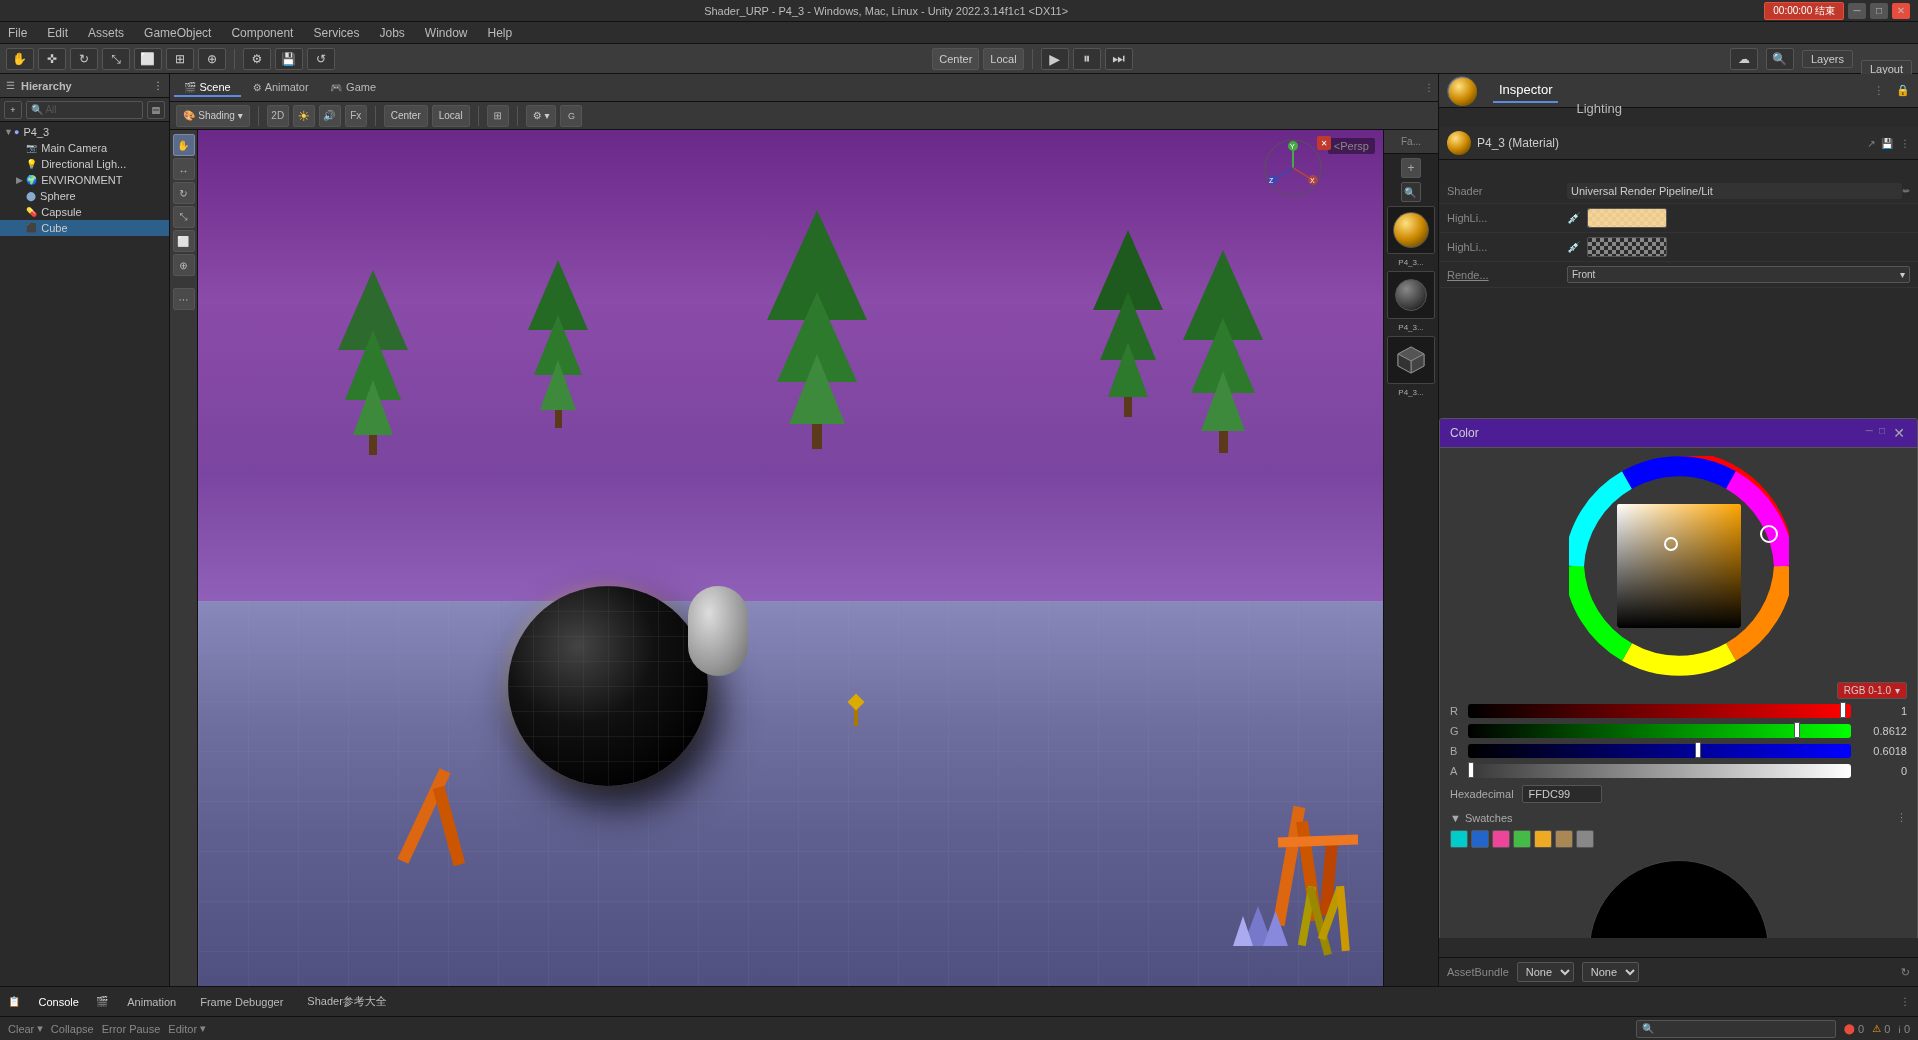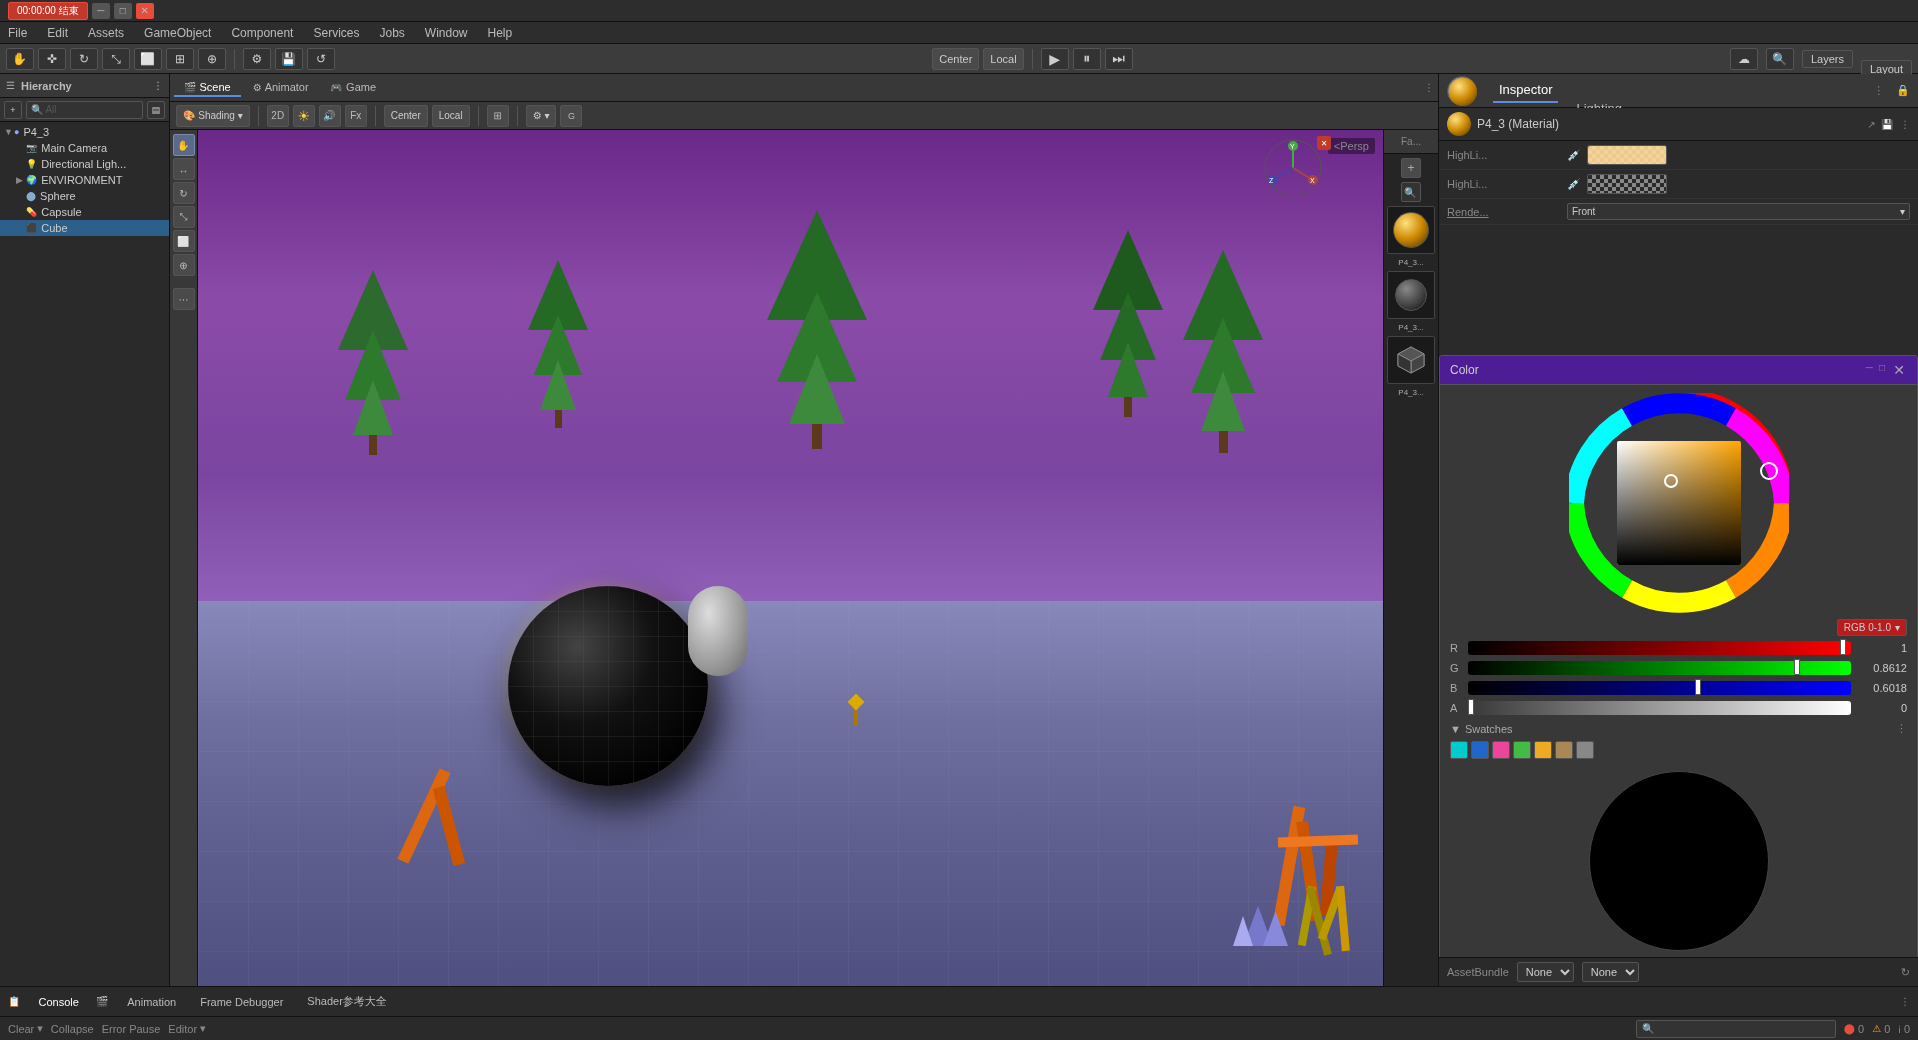--- a/index.html
+++ b/index.html
@@ -33,21 +33,21 @@
     .hierarchy-toolbar { height: 24px; background: #333; display: flex; align-items: center; padding: 0 4px; gap: 4px; border-bottom: 1px solid #111; }
     .hierarchy-content { flex: 1; overflow-y: auto; padding: 2px 0; }
     .hier-item { display: flex; align-items: center; padding: 2px 4px; cursor: pointer; font-size: 11px; }
     .hier-indent1 { padding-left: 16px; }
     .hier-arrow { width: 10px; color: #888; font-size: 9px; }
     .scene-tab { padding: 2px 10px; cursor: pointer; font-size: 11px; color: #bbb; border-bottom: 2px solid transparent; }
     .scene-tab.active { color: #fff; border-bottom: 2px solid #5c8adf; }
     #viewport { flex: 1; position: relative; overflow: hidden; background: #2a1a4e; }
 
     
-    #right-panel { width: 720px; background: #2a2a2a; border-left: 1px solid #111; display: flex; flex-direction: column; }
+    #right-panel { width: 720px; background: #2a2a2a; border-left: 1px solid #111; display: flex; flex-direction: column; gap: 19px; }
     #inspector-tabs { height: 28px; background: #383838; display: flex; align-items: center; padding: 0 6px; border-bottom: 1px solid #111; gap: 12px; }
     .insp-tab { font-size: 12px; cursor: pointer; color: #bbb; padding: 4px 6px; }
     .insp-tab.active { color: #fff; border-bottom: 2px solid #5c8adf; }
 
     
     #color-picker-panel { position: absolute; right: 0; top: 130px; width: 280px; background: #383838; border: 1px solid #555; border-radius: 3px; z-index: 100; padding: 0; }
     .color-panel-header { display: flex; align-items: center; justify-content: space-between; padding: 6px 10px; background: #4c1d95; border-bottom: 1px solid #555; border-radius: 3px 3px 0 0; }
     .color-panel-title { font-size: 12px; color: #ccc; }
     .color-panel-close { cursor: pointer; color: #aaa; font-size: 14px; width: 16px; height: 16px; display: flex; align-items: center; justify-content: center; }
 
@@ -101,20 +101,21 @@
     
     #vertical-toolbar { width: 28px; background: #383838; border-right: 1px solid #111; display: flex; flex-direction: column; align-items: center; padding: 4px 0; gap: 2px; }
     .v-btn { width: 22px; height: 22px; background: #4a4a4a; border: 1px solid #555; display: flex; align-items: center; justify-content: center; cursor: pointer; border-radius: 2px; color: #bbb; font-size: 10px; }
     .v-btn.active { background: #5a6a8a; border-color: #7a8aaa; }
 
   </style>
 </head>
 <body>
 
 <div id="titlebar">
+  <span style="flex:1; text-align:center; font-size:11px;">Shader_URP - P4_3 - Windows, Mac, Linux - Unity 2022.3.14f1c1 &lt;DX11&gt;</span>
   <div style="display:flex; gap:4px; align-items:center;">
     <div style="background:#c0392b; border:1px solid #e74c3c; color:white; font-size:10px; padding:1px 8px; border-radius:2px; cursor:pointer;">00:00:00 结束</div>
     <div class="win-btn min" style="background:#555; border-radius:2px; width:18px; height:16px; display:flex; align-items:center; justify-content:center; font-size:10px;">─</div>
     <div class="win-btn max" style="background:#555; border-radius:2px; width:18px; height:16px; display:flex; align-items:center; justify-content:center; font-size:10px;">□</div>
     <div class="win-btn red" style="background:#e74c3c; border-radius:2px; width:18px; height:16px; display:flex; align-items:center; justify-content:center; font-size:10px;">✕</div>
   </div>
 </div>
 
 <div id="menubar">
   <span>File</span>
@@ -440,20 +441,25 @@
     <div style="padding:4px 8px; background:#2d2d2d; border-bottom:1px solid #111; display:flex; align-items:center; gap:6px;">
       <div style="width:24px; height:24px; border-radius:50%; background:radial-gradient(circle at 35% 30%, #ffe080, #cc8800 50%, #443300);"></div>
       <span style="font-size:12px; color:#ccc;">P4_3 (Material)</span>
       <span style="margin-left:auto; font-size:10px; color:#888;">↗</span>
       <span style="font-size:10px; color:#888; cursor:pointer;">💾</span>
       <span style="font-size:10px; color:#888; cursor:pointer;">⋮</span>
     </div>
 
     <div style="flex:1; overflow-y:auto; padding:0;">
 
+      <div style="padding:4px 8px; border-bottom:1px solid #333; display:flex; align-items:center;">
+        <span style="width:120px; font-size:11px; color:#888;">Shader</span>
+        <span style="flex:1; font-size:11px; color:#ccc; background:#333; padding:2px 4px; border-radius:2px;">Universal Render Pipeline/Lit</span>
+        <span style="font-size:9px; cursor:pointer; color:#888;">✏</span>
+      </div>
 
       <div style="padding:4px 8px; border-bottom:1px solid #333; display:flex; align-items:center;">
         <span style="width:120px; font-size:11px; color:#888;">HighLi...</span>
 
         <span style="font-size:11px; color:#888; margin-right:6px; cursor:pointer;">💉</span>
 
         <div class="checkerboard" style="width:80px; height:20px; border:1px solid #555; border-radius:2px; cursor:pointer; position:relative;">
           <div style="position:absolute; inset:0; background: rgba(255,220,153,0.9); border-radius:2px;"></div>
         </div>
       </div>
@@ -558,20 +564,24 @@
         </div>
 
         <div class="rgb-row">
           <span class="rgb-label">A</span>
           <div class="a-track checkerboard" style="height:14px; border-radius:3px; position:relative; flex:1;">
             <div class="rgb-slider-thumb" style="left: 0px;"></div>
           </div>
           <span class="rgb-value">0</span>
         </div>
 
+        <div class="hex-row">
+          <span class="hex-label">Hexadecimal</span>
+          <input type="text" style="background: rgb(42, 42, 42); border: 1px solid rgb(85, 85, 85); color: rgb(204, 204, 204); font-size: 11px; padding: 2px 6px; border-radius: 2px; width: 80px;" value="FFDC99">
+        </div>
 
         <div class="swatches-section">
           <div class="swatches-header">
             <span style="font-size:11px; color:#aaa; cursor:pointer;">▼</span>
             <span class="swatches-title" style="margin-left:4px;">Swatches</span>
             <span style="margin-left:auto; font-size:11px; color:#888; cursor:pointer;">⋮</span>
           </div>
           <div class="swatches-row">
             <div class="swatch" style="background:#00cccc;"></div>
             <div class="swatch" style="background:#2266cc;"></div>

